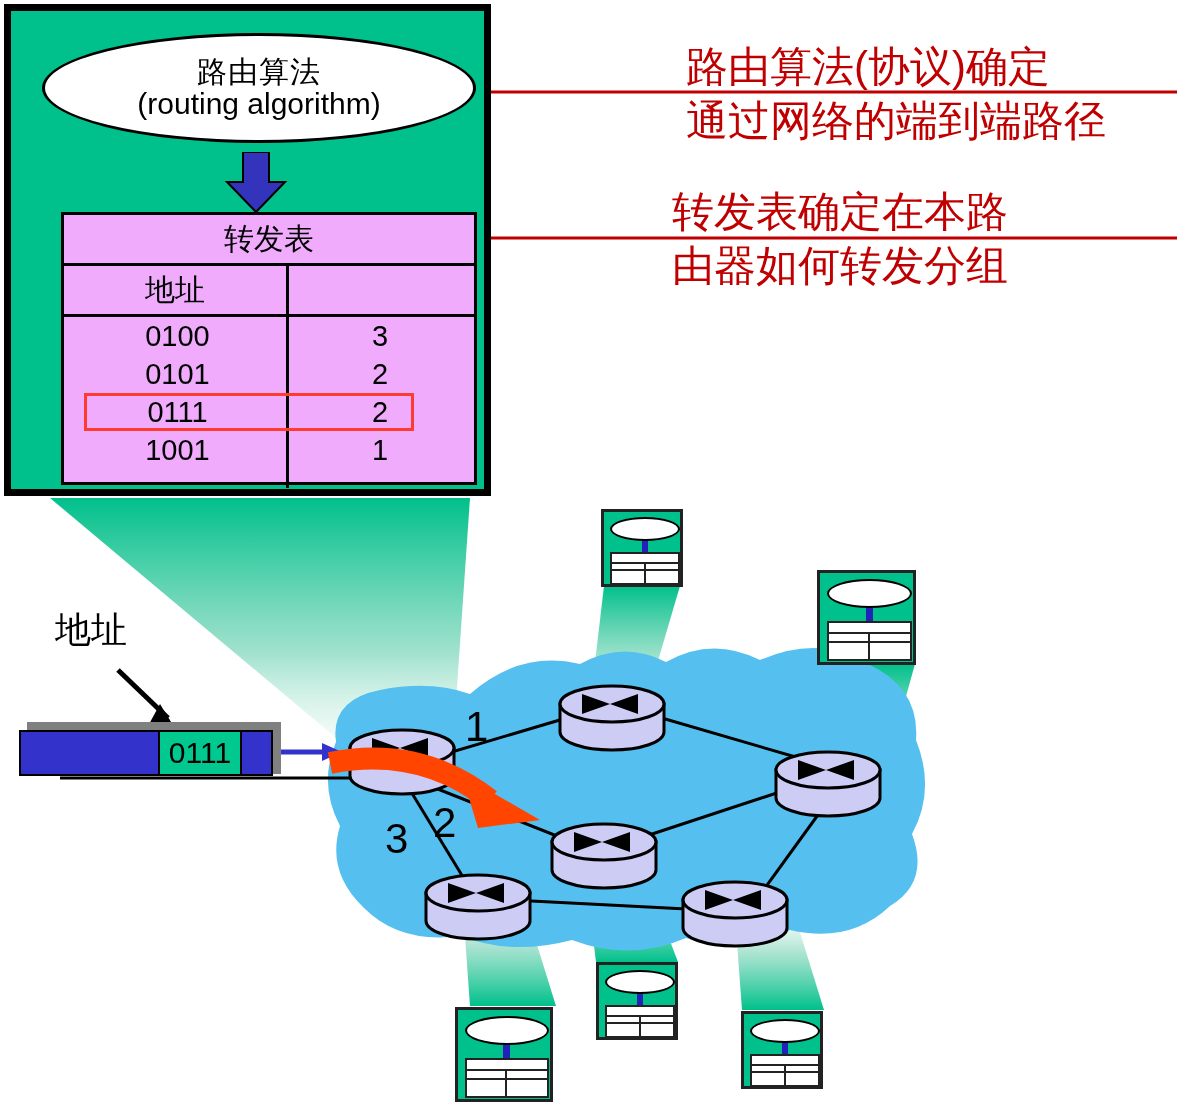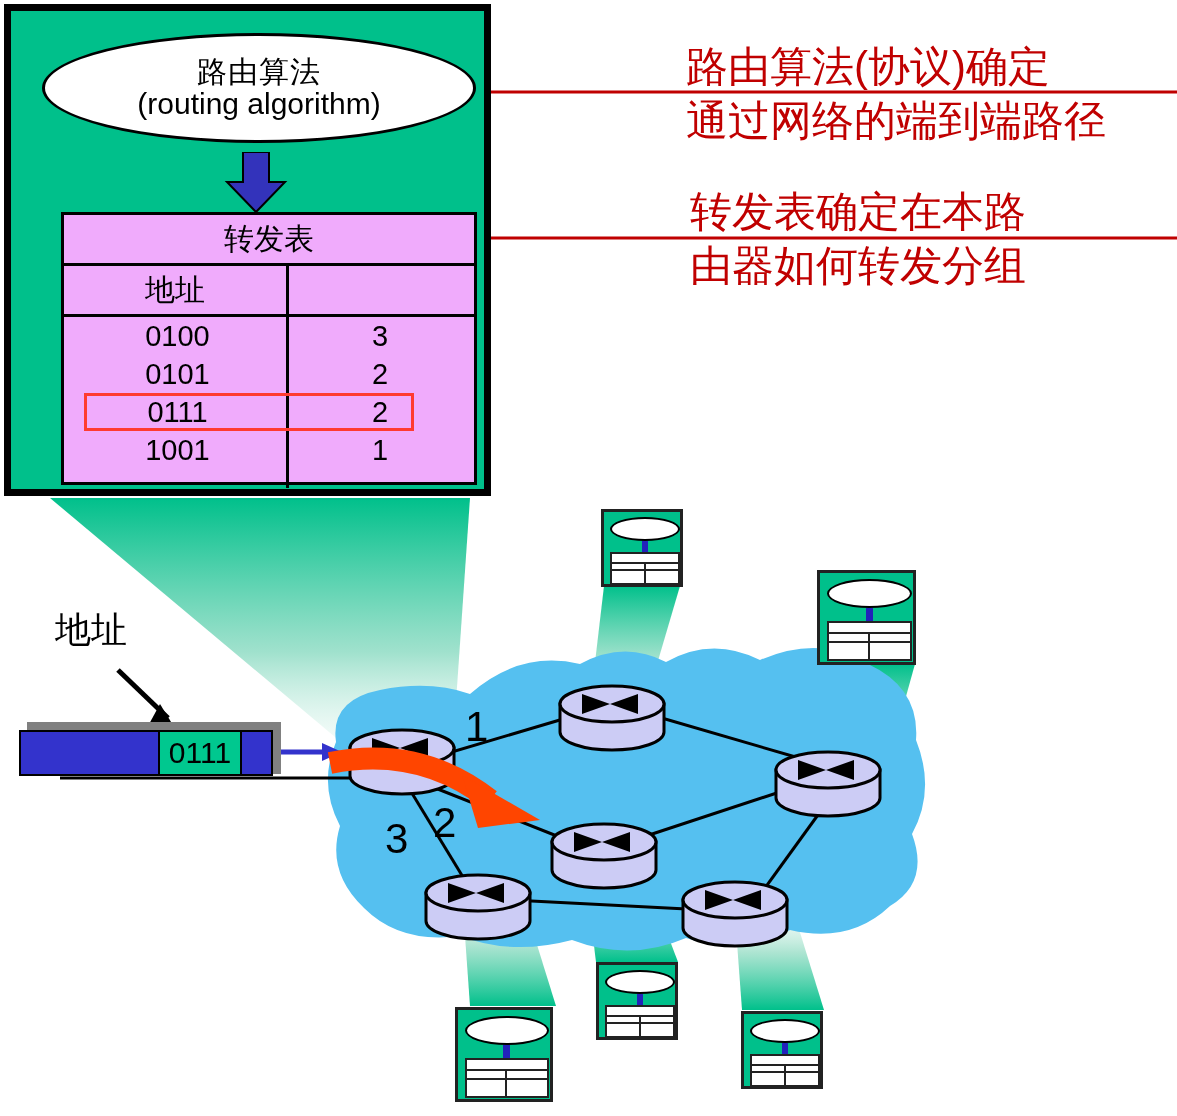--- a/index.html
+++ b/index.html
@@ -142,21 +142,21 @@
 
   
   .annot {
     position: absolute;
     color: #C00000;
     font-size: 42px;
     line-height: 1.28;
     white-space: pre-line;
   }
   .annot-1 { left: 686px; top: 40px; }
-  .annot-2 { left: 690px; top: 185px; }
+  .annot-2 { left: 672px; top: 185px; }
 
   
   .addr-label {
     position: absolute;
     left: 55px;
     top: 606px;
     font-size: 36px;
     color: #000;
   }
 

